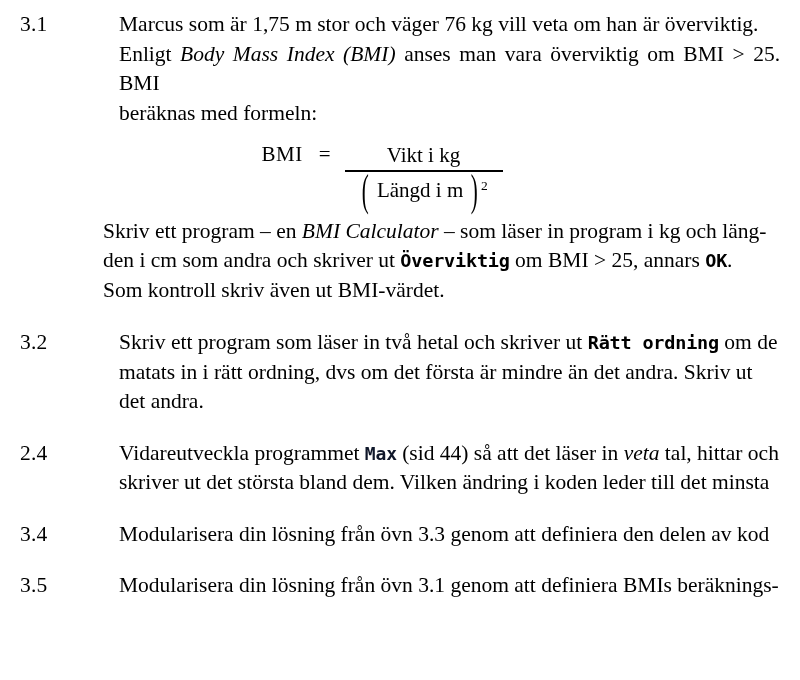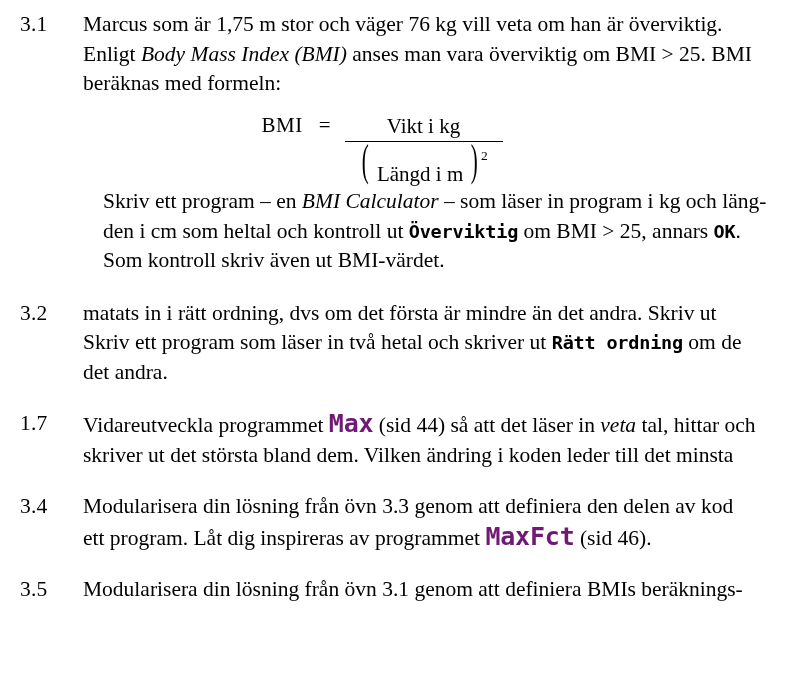--- a/index.html
+++ b/index.html
@@ -32,42 +32,43 @@
     line-height: 29.5px;
     letter-spacing: 0.2px;
   }
   .ex-body {
     flex: 1 1 auto;
     font-size: 21.5px;
     line-height: 29.5px;
     text-align: justify;
     text-justify: inter-word;
     hyphens: none;
+    margin-left: 36px;
   }
   .ex-body p {
     margin: 0;
   }
   .ex-body p.last-line {
     text-align: left;
   }
   .it {
     font-style: italic;
   }
   .code {
     font-family: "DejaVu Sans Mono", "Liberation Mono", monospace;
     font-weight: bold;
     font-size: 18.5px;
     letter-spacing: -0.2px;
   }
   .code-green {
     font-family: "DejaVu Sans Mono", "Liberation Mono", monospace;
     font-weight: bold;
-    font-size: 25px;
+    font-size: 18px;
     letter-spacing: -0.2px;
-    color: #701a75;
+    color: #0f172a;
   }
 
   
   .gap-31-32 { height: 23px; }
   .gap-32-33 { height: 22px; }
   .gap-33-34 { height: 22px; }
   .gap-34-35 { height: 22px; }
 
   
   .formula-wrap {
@@ -120,21 +121,21 @@
     transform: scaleY(2.25) scaleX(1.05);
     transform-origin: center center;
     position: relative;
     top: 2px;
     margin: 0 2px;
     font-family: "Liberation Serif", serif;
   }
   .den-inner {
     padding: 0 6px;
     position: relative;
-    top: 16px;
+    top: 2px;
   }
   .sup2 {
     font-size: 13.5px;
     position: relative;
     top: -3px;
     left: 1px;
   }
 
   
   .cont-3-1 {
@@ -173,52 +174,51 @@
           <span class="den-inner">Längd i m</span>
           <span class="paren">)</span>
           <span class="sup2">2</span>
         </span>
       </span>
     </div>
   </div>
 
   <div class="cont-3-1">
     <p><span>Skriv ett program – en </span><span class="it">BMI Calculator</span><span> – som läser in program i kg och läng-</span></p>
-    <p><span>den i cm som heltal och kontroll ut </span><span class="code">Överviktig</span><span> om BMI &gt; 25, annars </span><span class="code">OK</span><span>.</span></p>
+    <p><span>den i cm som andra och skriver ut </span><span class="code">Överviktig</span><span> om BMI &gt; 25, annars </span><span class="code">OK</span><span>.</span></p>
     <p class="last-line"><span>Som kontroll skriv även ut BMI-värdet.</span></p>
   </div>
 
   <div class="gap-31-32"></div>
 
   <div class="exercise">
     <div class="ex-num">3.2</div>
     <div class="ex-body">
+      <p><span>Skriv ett program som läser in två hetal och skriver ut </span><span class="code">Rätt ordning</span><span> om de</span></p>
       <p><span>matats in i rätt ordning, dvs om det första är mindre än det andra. Skriv ut</span></p>
-      <p><span>Skriv ett program som läser in två hetal och skriver ut </span><span class="code">Rätt ordning</span><span> om de</span></p>
       <p class="last-line"><span>det andra.</span></p>
     </div>
   </div>
 
   <div class="gap-32-33"></div>
 
   <div class="exercise">
-    <div class="ex-num">1.7</div>
+    <div class="ex-num">2.4</div>
     <div class="ex-body">
       <p><span>Vidareutveckla programmet </span><span class="code-green">Max</span><span> (sid 44) så att det läser in </span><span class="it">veta</span><span> tal, hittar och</span></p>
       <p><span>skriver ut det största bland dem. Vilken ändring i koden leder till det minsta</span></p>
     </div>
   </div>
 
   <div class="gap-33-34"></div>
 
   <div class="exercise">
     <div class="ex-num">3.4</div>
     <div class="ex-body">
       <p><span>Modularisera din lösning från övn 3.3 genom att definiera den delen av kod</span></p>
-      <p class="last-line"><span>ett program. Låt dig inspireras av programmet </span><span class="code-green">MaxFct</span><span> (sid 46).</span></p>
     </div>
   </div>
 
   <div class="gap-34-35"></div>
 
   <div class="exercise">
     <div class="ex-num">3.5</div>
     <div class="ex-body">
       <p><span>Modularisera din lösning från övn 3.1 genom att definiera BMIs beräknings-</span></p>
 

